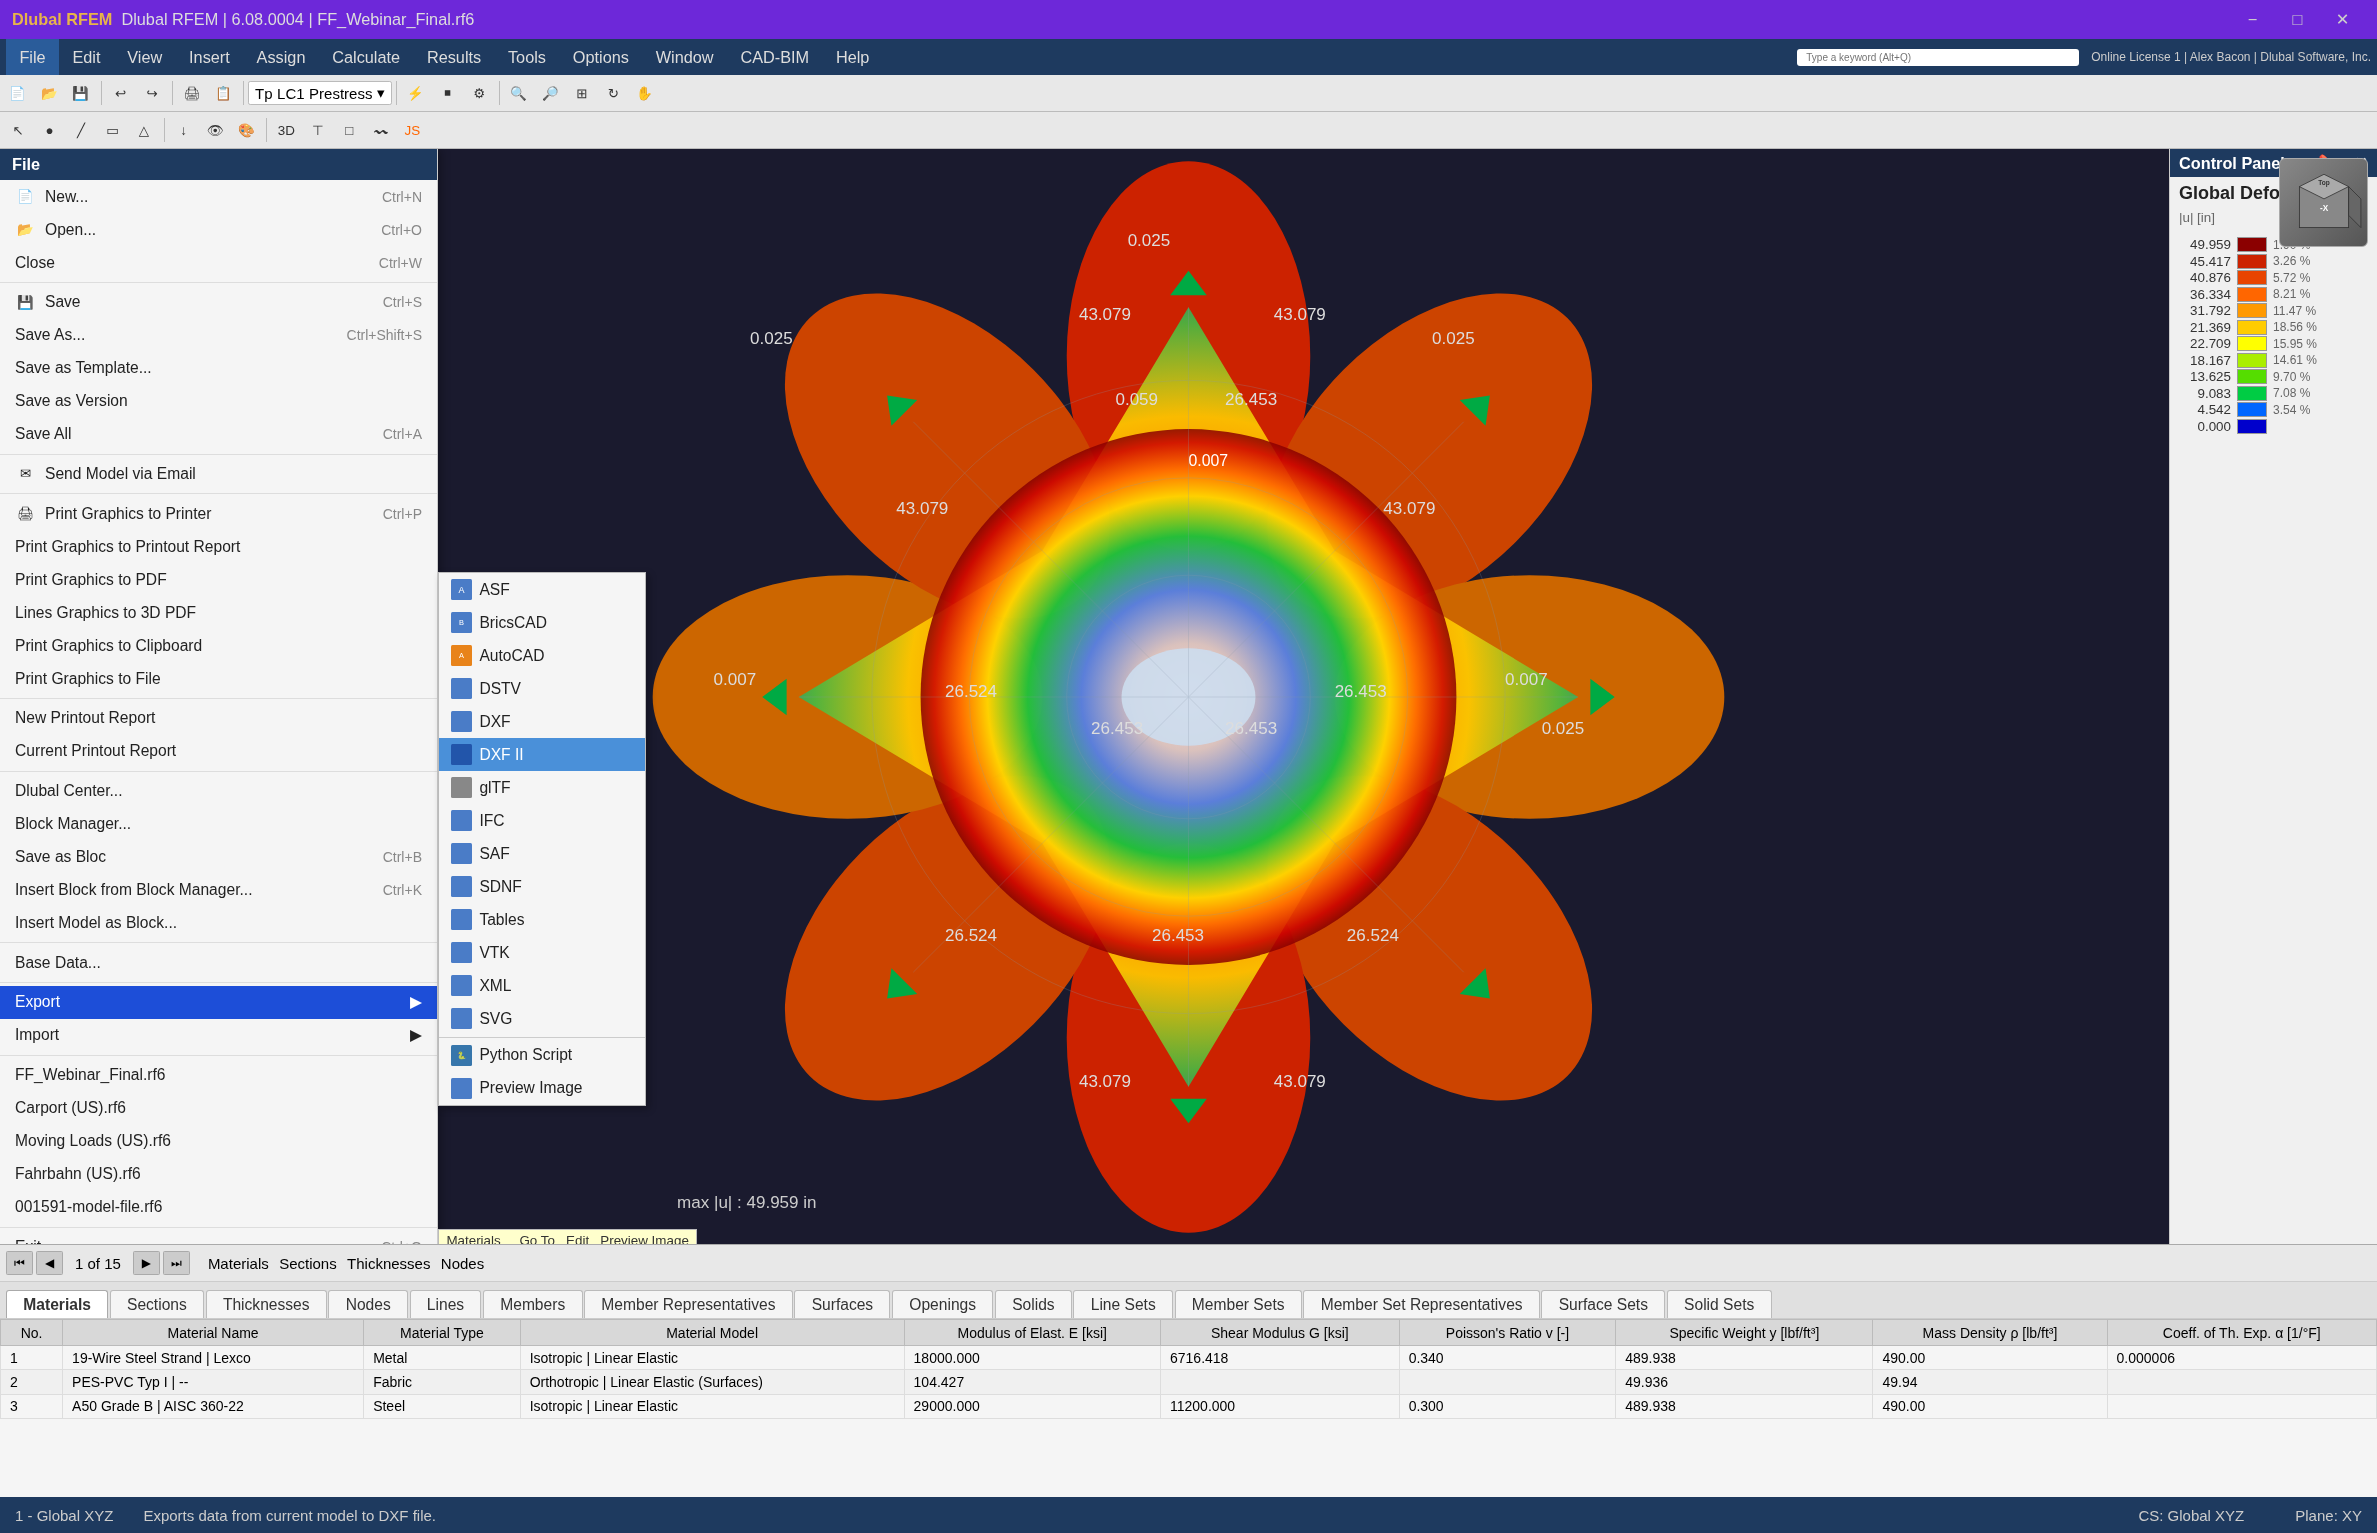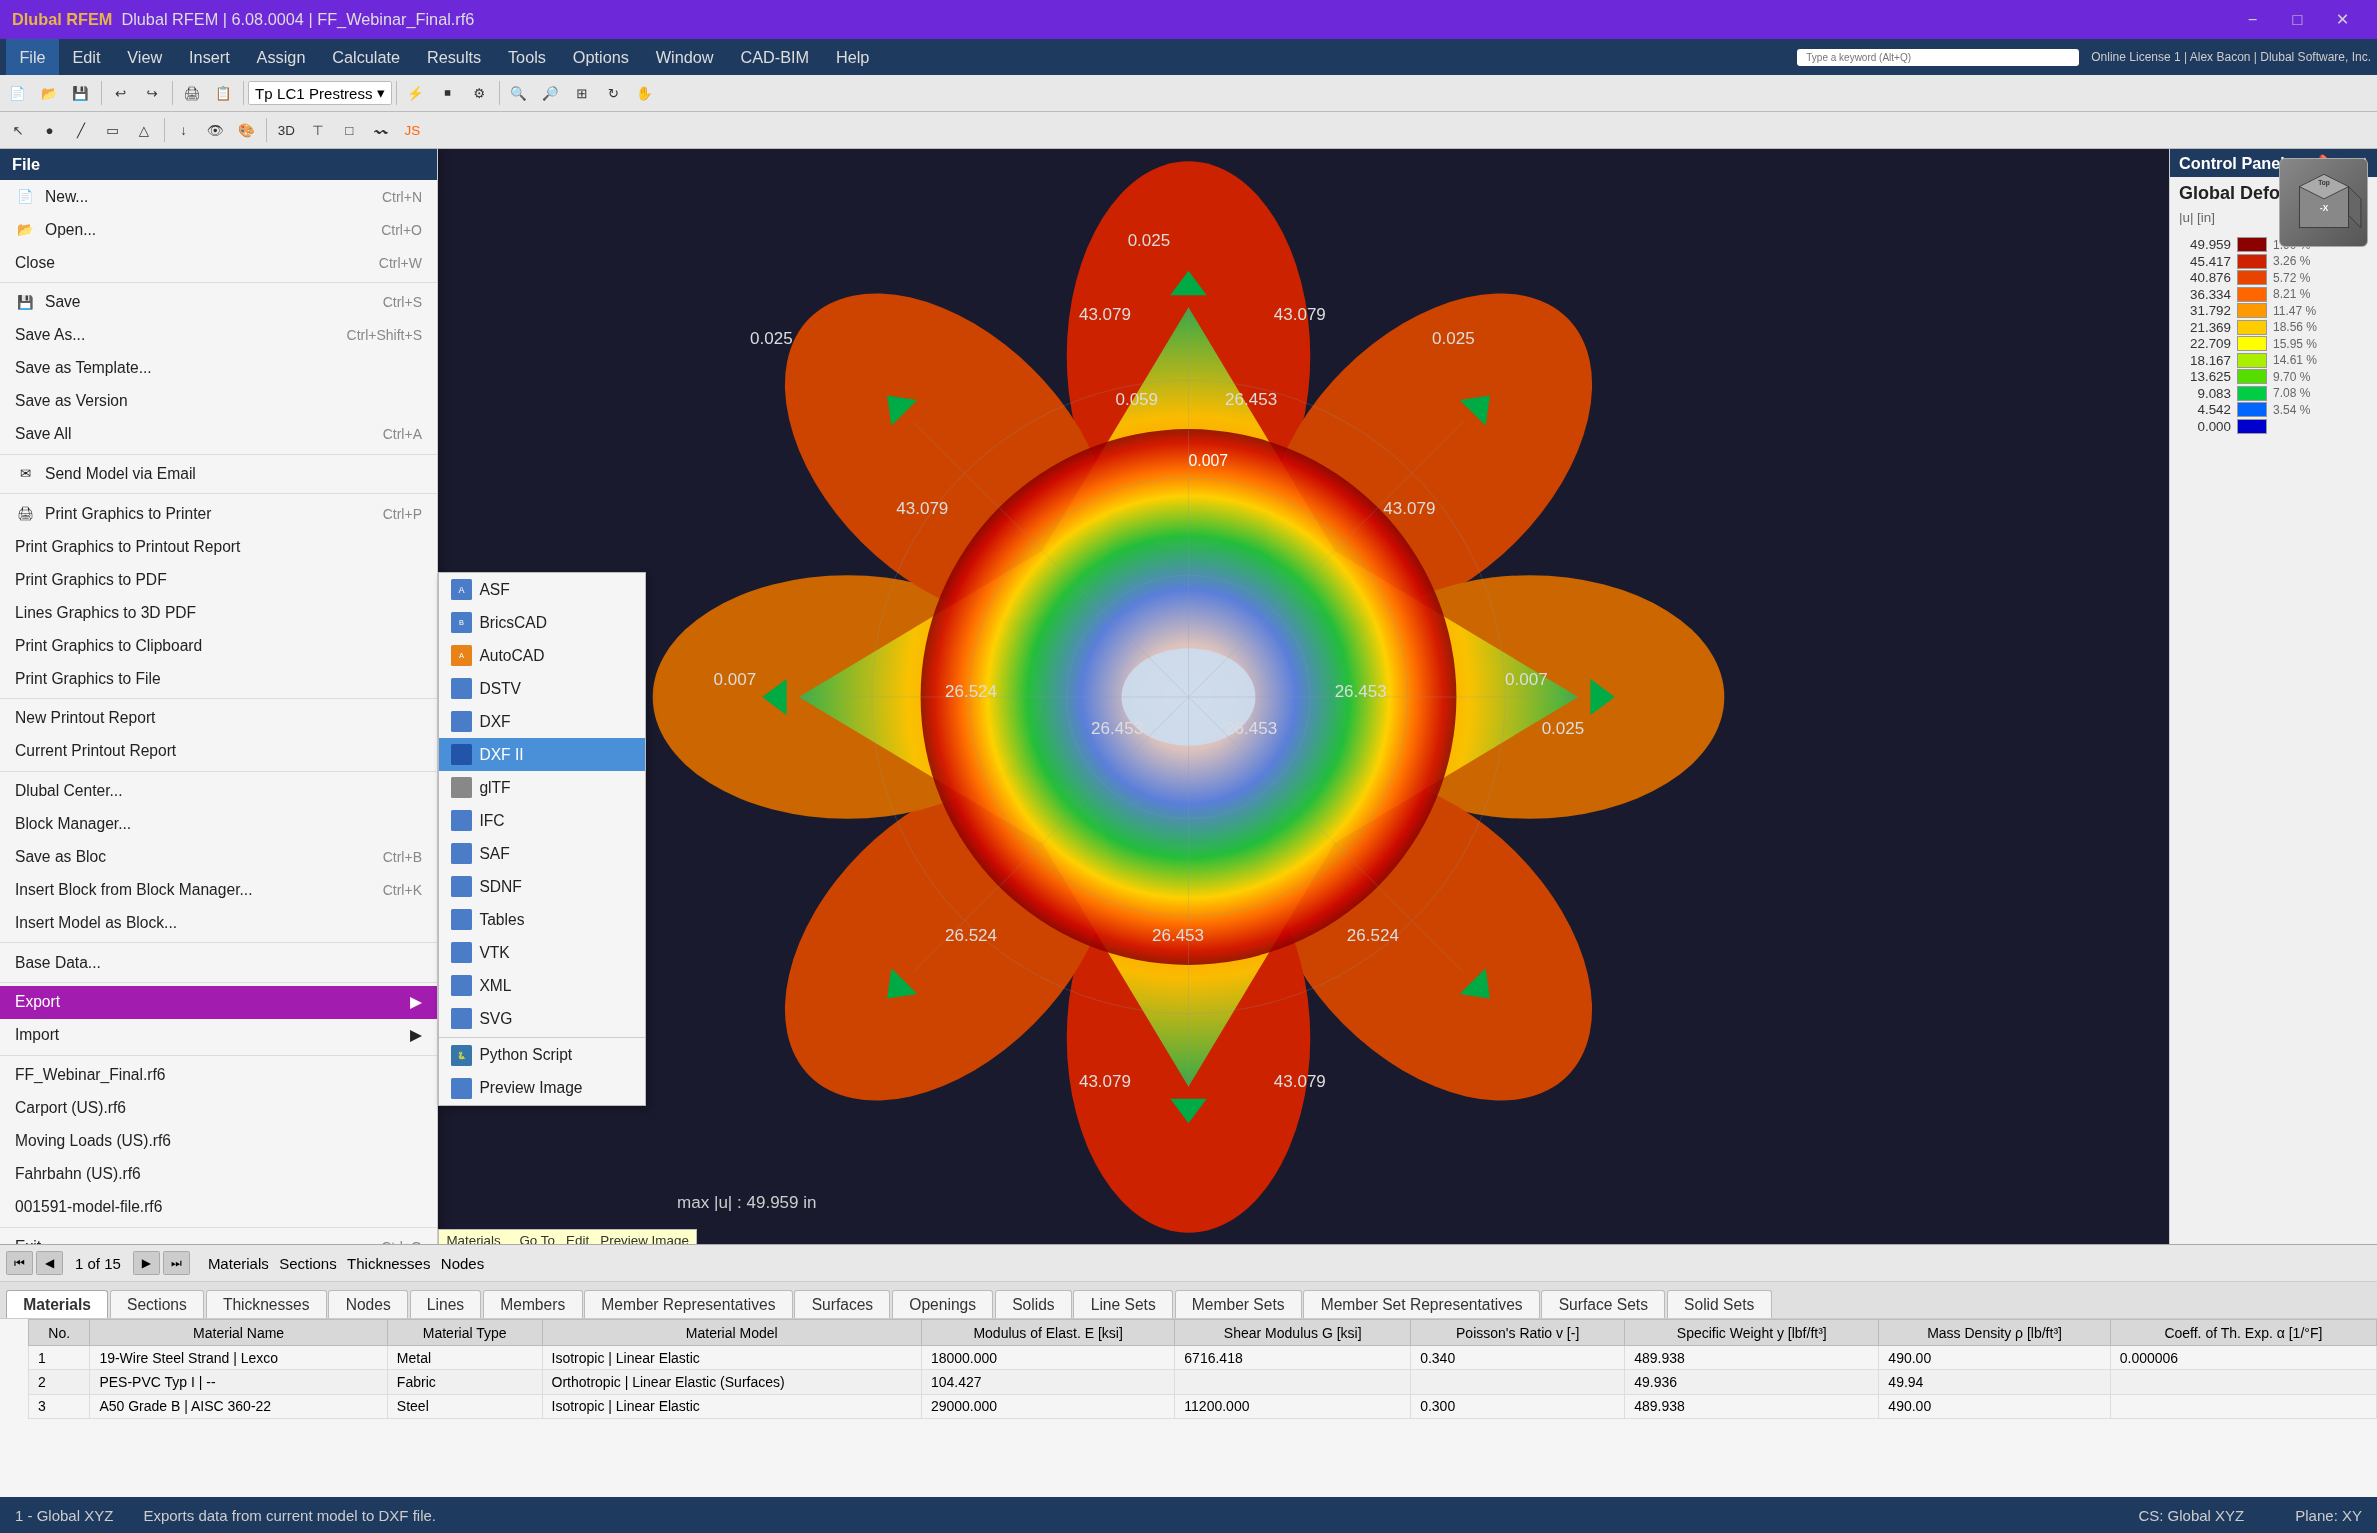--- a/index.html
+++ b/index.html
@@ -63,21 +63,21 @@
       box-shadow: 3px 0 9px rgba(0,0,0,0.3);
       display: flex; flex-direction: column;
     }
     #file-menu .fm-header {
       background: #1e3a5f; color: white; padding: 6px 12px; font-size: 16.3px; font-weight: bold;
     }
     .fm-item {
       display: flex; align-items: center; padding: 6px 15px; cursor: pointer;
       font-size: 15.6px; color: #222; gap: 9px; min-height: 33px;
     }
-    .fm-item.export-active { background: #a21caf; color: white; align-items: center; }
+    .fm-item.export-active { background: #1d4ed8; color: white; align-items: center; }
     .fm-item .shortcut { margin-left: auto; color: #888; font-size: 14px; }
     .fm-item .arrow { margin-left: auto; }
     .fm-sep { height: 0.7px; background: #ddd; margin: 3px 0; }
     .fm-item .icon { width: 21px; height: 21px; display: flex; align-items: center; justify-content: center; font-size: 13.4px; }
 
     
     #export-submenu {
       position: absolute; left: 438px; top: 423px; width: 208px;
       background: #f5f5f5; border: 0.7px solid #bbb; box-shadow: 3px 3px 7.4px rgba(0,0,0,0.3);
       z-index: 600;
@@ -135,21 +135,21 @@
     #tab-bar {
       height: 37px; background: #e0e0e0; display: flex; align-items: flex-end;
       padding: 0 6px; gap: 1.5px; border-bottom: 0.7px solid #ccc;
     }
     .tab-item {
       padding: 4.5px 16.3px; font-size: 15.6px; cursor: pointer; border: 0.7px solid #bbb;
       border-bottom: none; border-radius: 3px 3px 0 0; background: #f5f5f5;
       color: #333; min-height: 28px; display: flex; align-items: center;
     }
     .tab-item.active { background: white; font-weight: bold; border-color: #aaa; }
-    #table-content { height: calc(100% - 37px); overflow: auto; margin-left: 28px; }
+    #table-content { height: calc(100% - 37px); overflow: auto; }
     table { width: 100%; border-collapse: collapse; font-size: 14px; }
     th { background: #d8d8d8; padding: 4.5px 9px; border: 0.7px solid #bbb; text-align: center; font-size: 14px; font-weight: normal; }
     td { padding: 3.7px 9px; border: 0.7px solid #ddd; }
     tr:nth-child(even) { background: #f0f0f0; }
 
     
     #table-nav {
       display: flex; align-items: center; height: 37px; padding: 0 6px; gap: 3px;
       background: #e8e8e8; border-bottom: 0.7px solid #ccc; font-size: 15px;
     }

